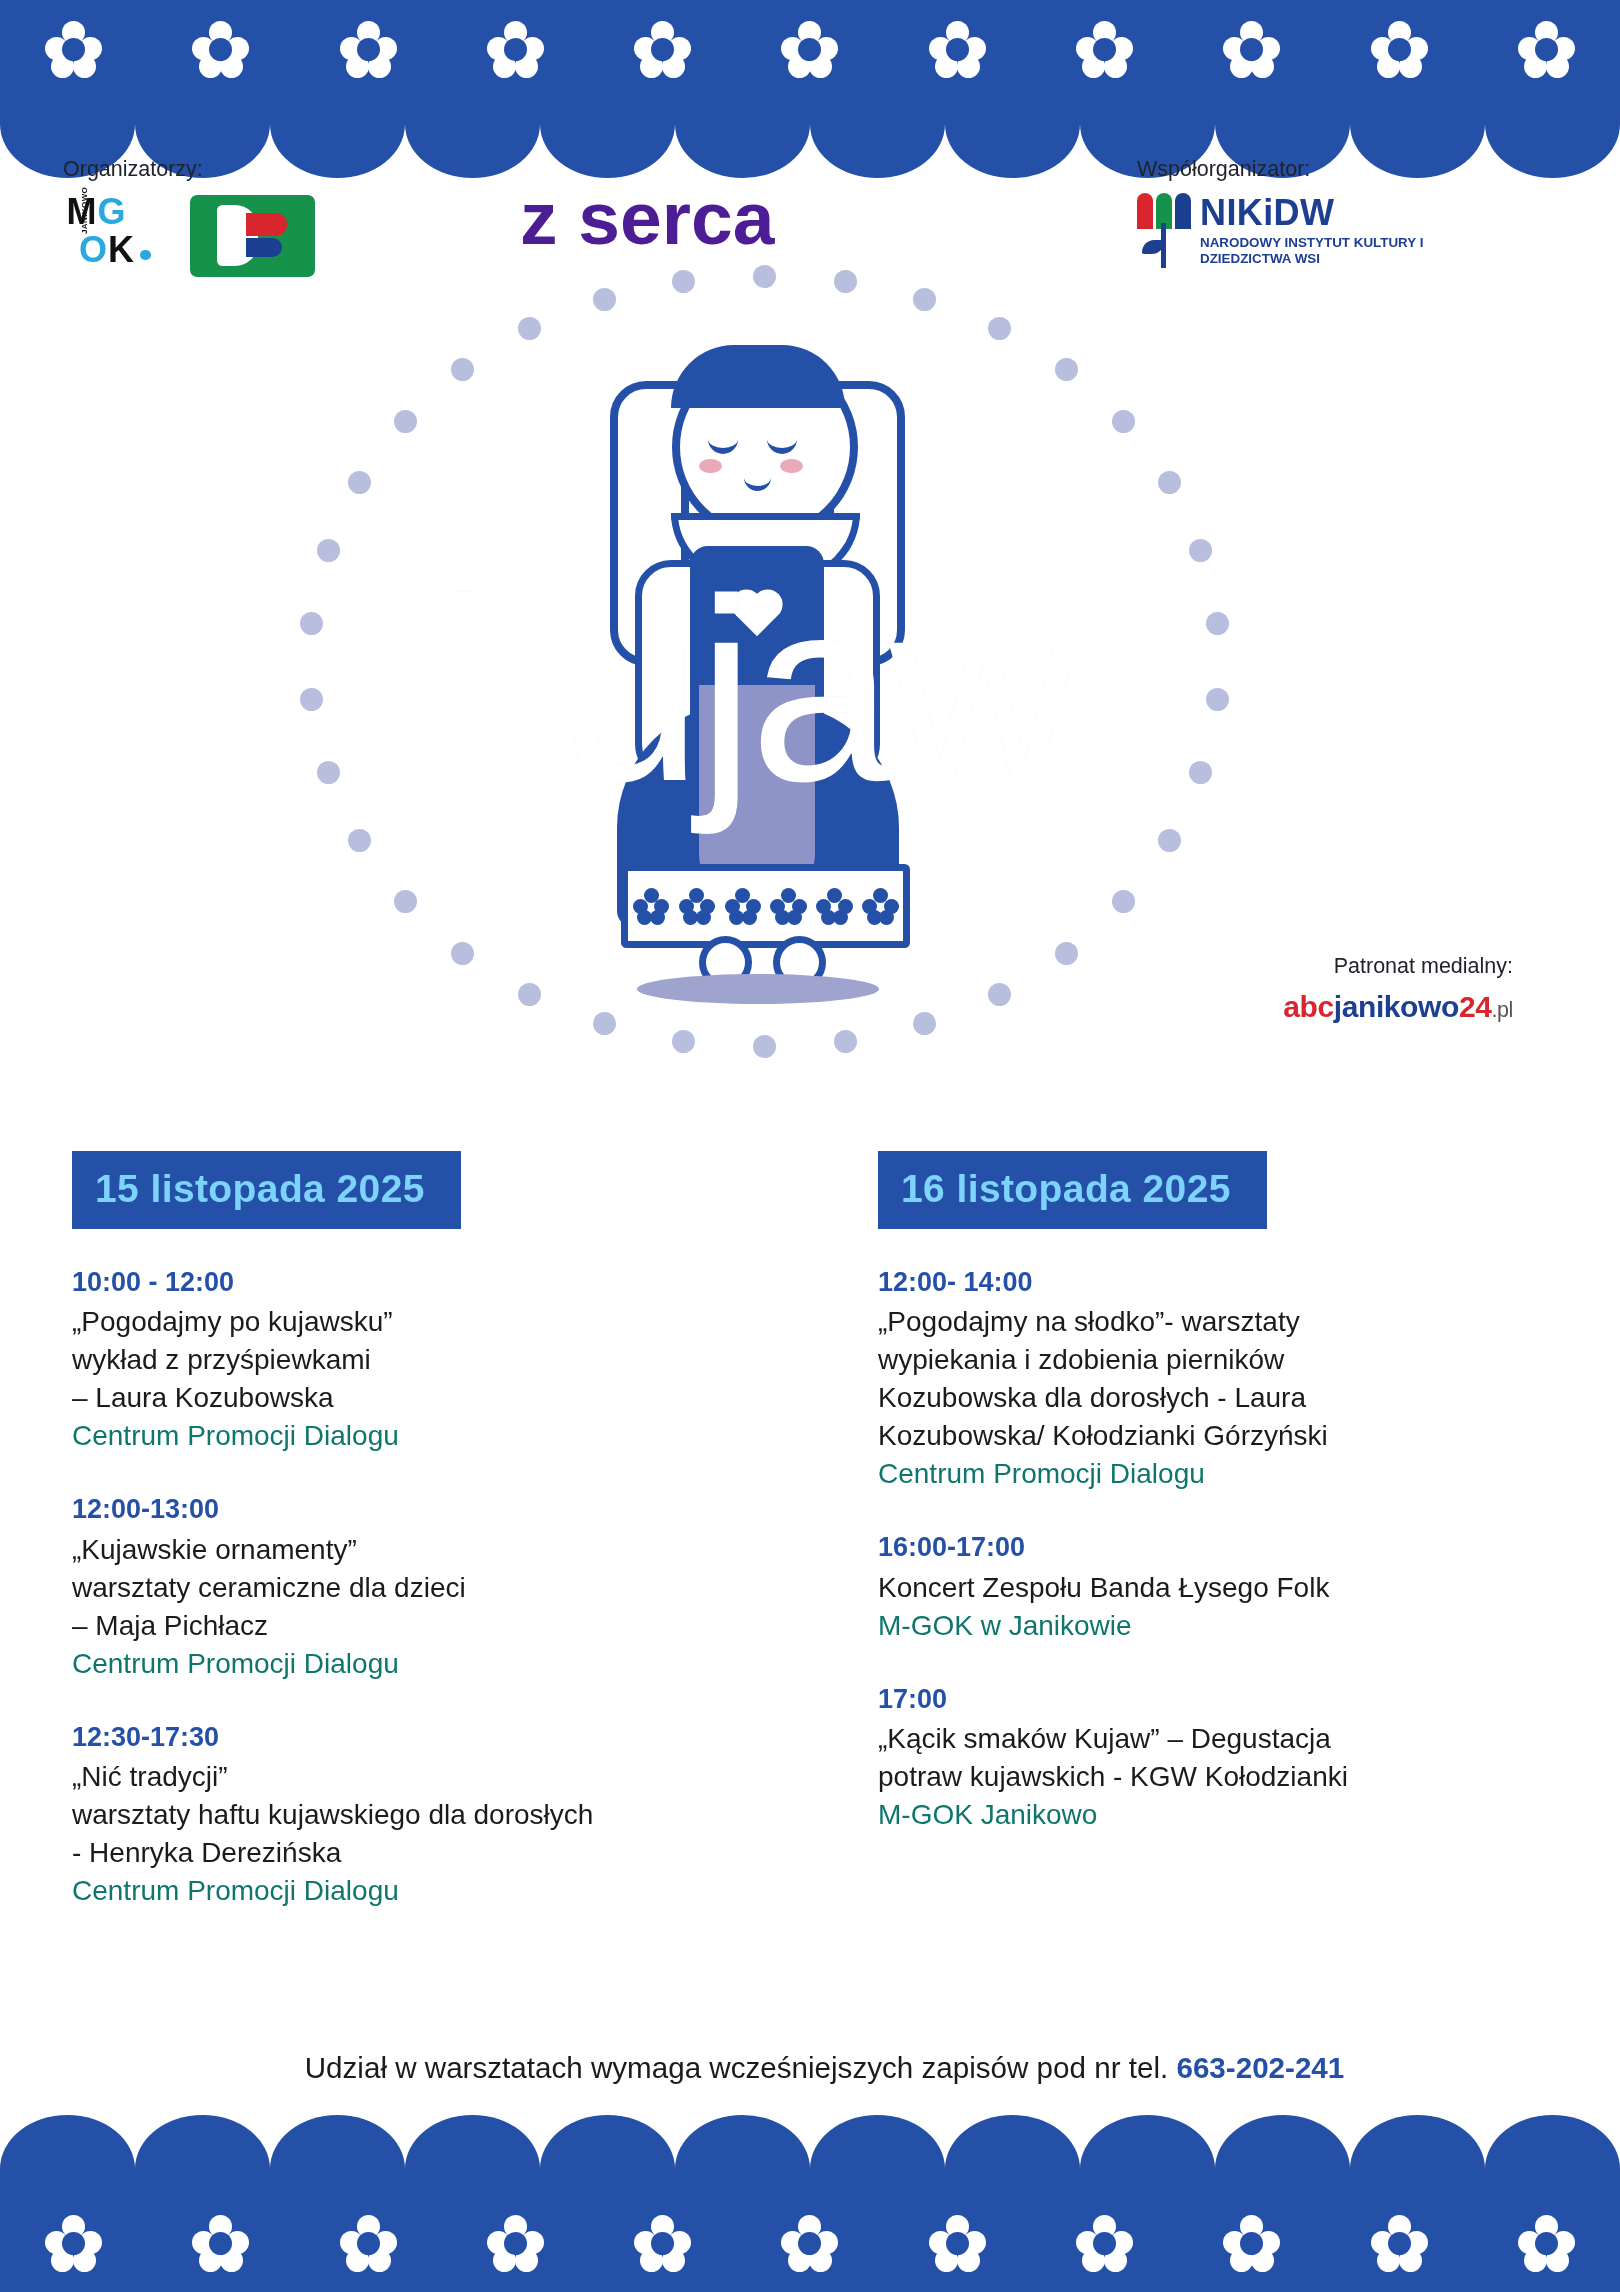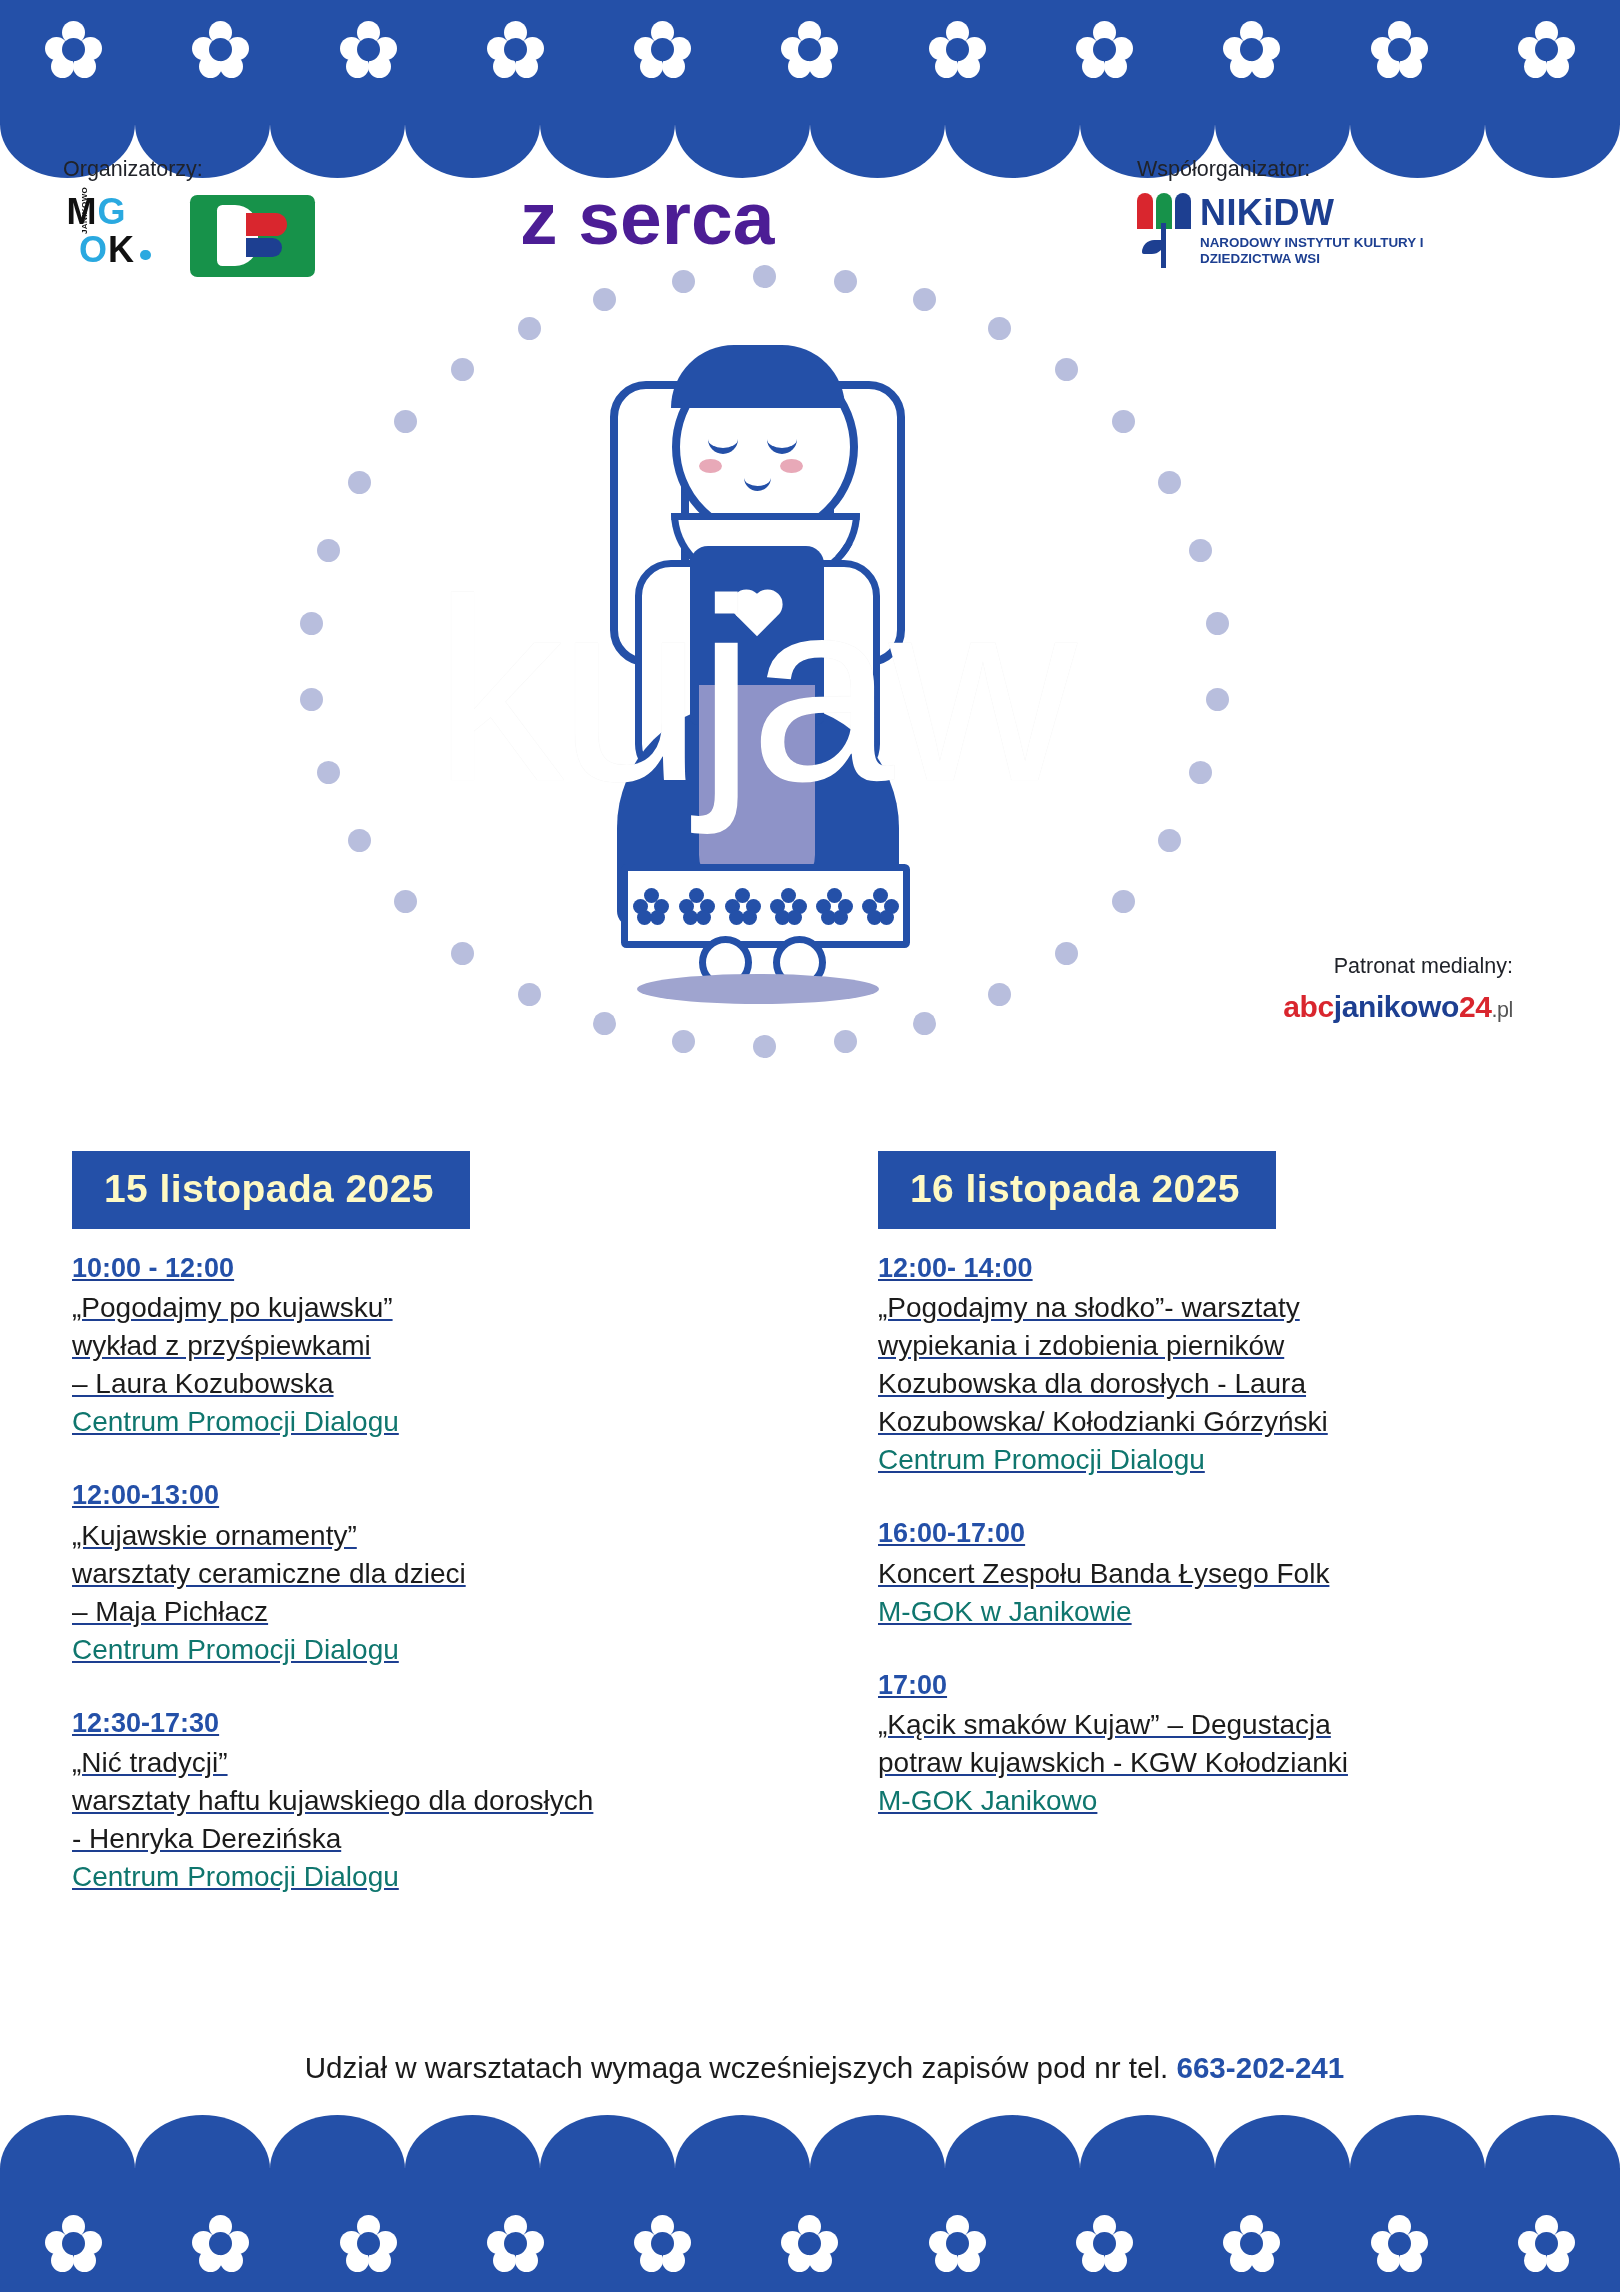--- a/index.html
+++ b/index.html
@@ -403,27 +403,27 @@
   .day {
     position: absolute;
     top: 1151px;
   }
   .day.left { left: 72px; width: 806px; }
   .day.right { left: 878px; width: 708px; }
 
   .day-badge {
     display: inline-block;
     background: #2450a8;
-    color: #fef9c3;
+    color: #7dd3fc;
     font-size: 39px;
     font-weight: bold;
-    padding: 16px 36px 18px 32px;
+    padding: 16px 36px 18px 23px;
     letter-spacing: 0.4px;
   }
-  .events { margin-top: 24px; text-decoration: underline; }
+  .events { margin-top: 38px; }
   .event { margin-bottom: 39px; }
   .event .time {
     font-size: 27px;
     font-weight: bold;
     color: #2450a8;
     margin-bottom: 5.4px;
   }
   .event .line {
     font-size: 28px;
     line-height: 38px;

